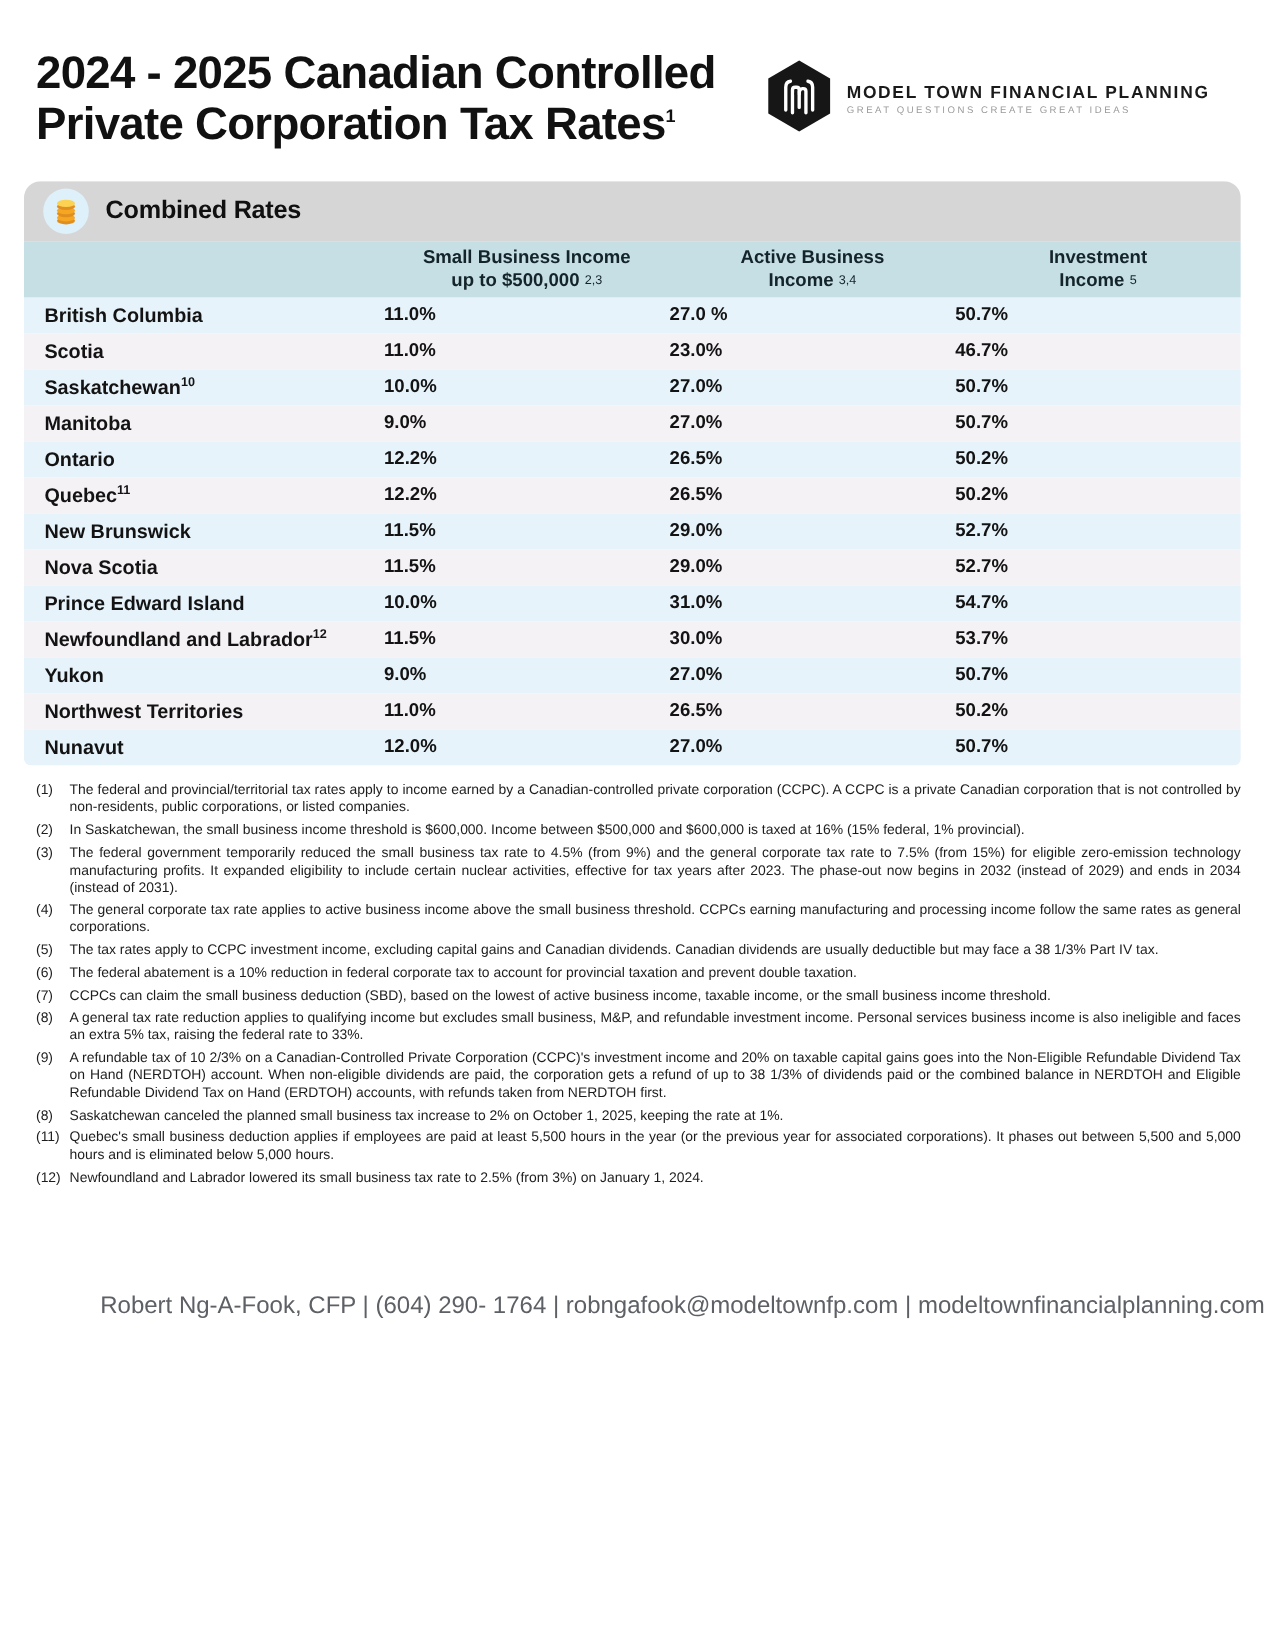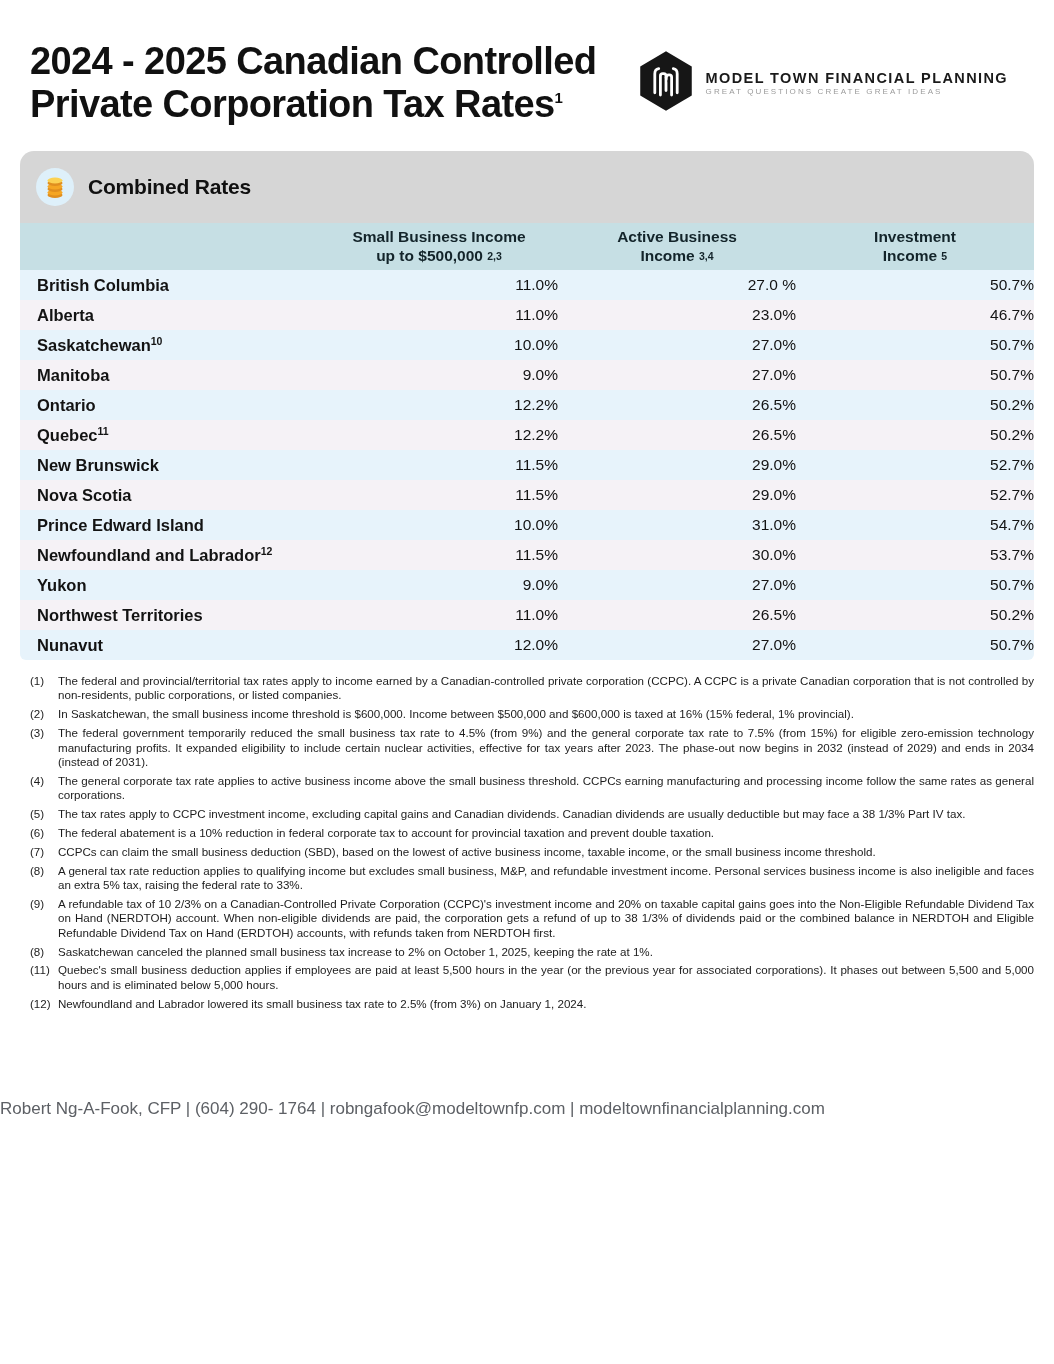--- a/index.html
+++ b/index.html
@@ -12,47 +12,47 @@
   .title { font-size:38px; font-weight:bold; line-height:1.12; letter-spacing:-0.6px; color:#111; }
   .title sup { font-size:15px; font-weight:bold; vertical-align:14px; }
 
   .logo { display:flex; align-items:center; gap:12px; }
   .logo-text { display:flex; flex-direction:column; gap:1px; }
   .logo-name { font-size:14.5px; font-weight:bold; letter-spacing:1.4px; color:#1a1a1a; white-space:nowrap; }
   .logo-tagline { font-size:8px; letter-spacing:2.1px; color:#9b9b9b; white-space:nowrap; }
 
   
   .panel { margin:26px 20px 0 20px; border-radius:14px 14px 6px 6px; overflow:hidden; }
-  .panel-header { height:72px; background:#d6d6d6; display:flex; align-items:center;
+  .panel-header { height:50px; background:#d6d6d6; display:flex; align-items:center;
     gap:14px; padding-left:16px; }
   .coin-badge { width:38px; height:38px; border-radius:50%; background:#def0fa;
     display:flex; align-items:center; justify-content:center; }
   .panel-title { font-size:21px; font-weight:bold; color:#101010; letter-spacing:-0.2px; }
 
   .grid-cols { display:grid; grid-template-columns:300px 238px 238px 238px; align-items:center; }
 
   .col-header { background:#c6dfe4; height:47px; }
   .col-head { text-align:center; font-weight:bold; font-size:15.5px; line-height:1.18; color:#13242a; }
-  .col-head .fn-sup { font-size:10.5px; font-weight:bold; vertical-align:1px; }
+  .col-head .fn-sup { font-size:10.5px; font-weight:normal; vertical-align:1px; }
 
   .t-row { height:30px; }
   .t-row.blue { background:#e7f3fb; }
   .t-row.pink { background:#f5f2f6; }
   .cell-region { font-size:16.5px; font-weight:bold; padding-left:17px; color:#131313; }
   .cell-region sup { font-size:10.5px; font-weight:bold; vertical-align:6px; }
-  .cell-rate { text-align:right; font-size:15.5px; font-weight:normal; color:#131313; }
+  .cell-rate { text-align:left; font-size:15.5px; font-weight:bold; color:#131313; }
 
   
   .footnotes { margin:14px 20px 0 30px; font-size:11.6px; line-height:1.24; color:#1c1c1c; }
   .fn { display:flex; margin-bottom:4.5px; }
   .fn-num { flex:0 0 28px; }
   .fn-text { flex:1; text-align:justify; }
 
   
-  .page-footer { margin-top:88px; text-align:left; font-size:17px; color:#5d6065; }
+  .page-footer { margin-top:88px; text-align:right; font-size:20px; color:#5d6065; }
 </style>
 </head>
 <body>
 
 <div class="page-header">
   <div class="title">
     <span>2024 - 2025 Canadian Controlled</span><br>
     <span>Private Corporation Tax Rates</span><sup>1</sup>
   </div>
 
@@ -107,21 +107,21 @@
     </div>
   </div>
 
   <div class="grid-cols t-row blue">
     <div class="cell-region"><span>British Columbia</span><sup></sup></div>
     <div class="cell-rate">11.0%</div>
     <div class="cell-rate">27.0 %</div>
     <div class="cell-rate">50.7%</div>
   </div>
   <div class="grid-cols t-row pink">
-    <div class="cell-region"><span>Alberta</span><sup></sup></div>
+    <div class="cell-region"><span>Scotia</span><sup></sup></div>
     <div class="cell-rate">11.0%</div>
     <div class="cell-rate">23.0%</div>
     <div class="cell-rate">46.7%</div>
   </div>
   <div class="grid-cols t-row blue">
     <div class="cell-region"><span>Saskatchewan</span><sup>10</sup></div>
     <div class="cell-rate">10.0%</div>
     <div class="cell-rate">27.0%</div>
     <div class="cell-rate">50.7%</div>
   </div>

